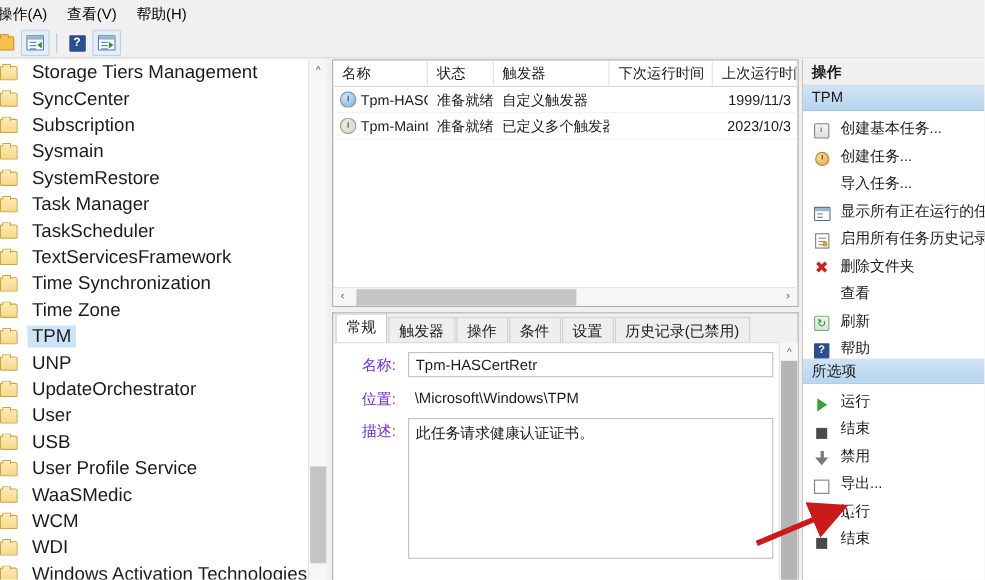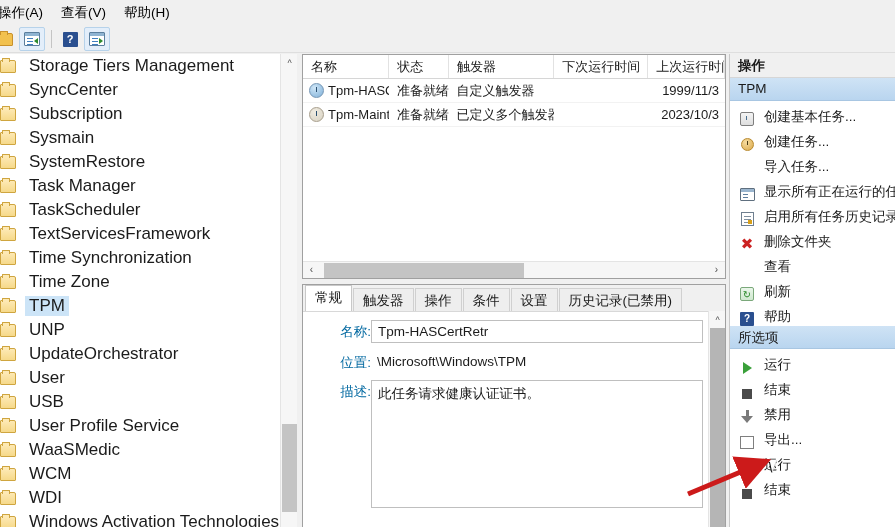--- a/index.html
+++ b/index.html
@@ -156,21 +156,21 @@
   .tab {
     font-size: 13.5px; padding: 3px 9px 4px 9px; margin-right: 1px;
     border: 1px solid #d0d0d0; border-bottom: none; background: #eeeeee; color: #1b1b1b;
     white-space: nowrap; cursor: default; height: 23px;
   }
   .tab.active { background: #ffffff; border-color: #c8c8c8; height: 26px; position: relative; z-index: 2; }
 
   .form { position: absolute; left: 0; top: 26px; width: 424px; height: 271px; background: #fff;
     border-top: 1px solid #d8d8d8; }
   .frow { display: flex; align-items: flex-start; margin: 8px 0 0 0; }
-  .flabel { width: 68px; flex: none; text-align: right; padding-left: 15px; font-size: 13.5px; color: #0369a1; padding-top: 3px; }
+  .flabel { width: 68px; flex: none; text-align: center; padding-left: 15px; font-size: 13.5px; color: #6d28d9; padding-top: 3px; }
   .fval-box {
     flex: 1; margin-right: 24px; background: #fff; border: 1px solid #bfbfbf;
     padding: 3px 6px; font-size: 13.5px; color: #1b1b1b; min-height: 23px;
   }
   .fval-plain { flex: 1; margin-right: 24px; padding: 3px 6px; font-size: 13.5px; color: #1b1b1b; }
   .fval-area {
     flex: 1; margin-right: 24px; background: #fff; border: 1px solid #bfbfbf;
     padding: 4px 6px; font-size: 13.5px; color: #1b1b1b; height: 128px;
   }
   .detail-scroll {

